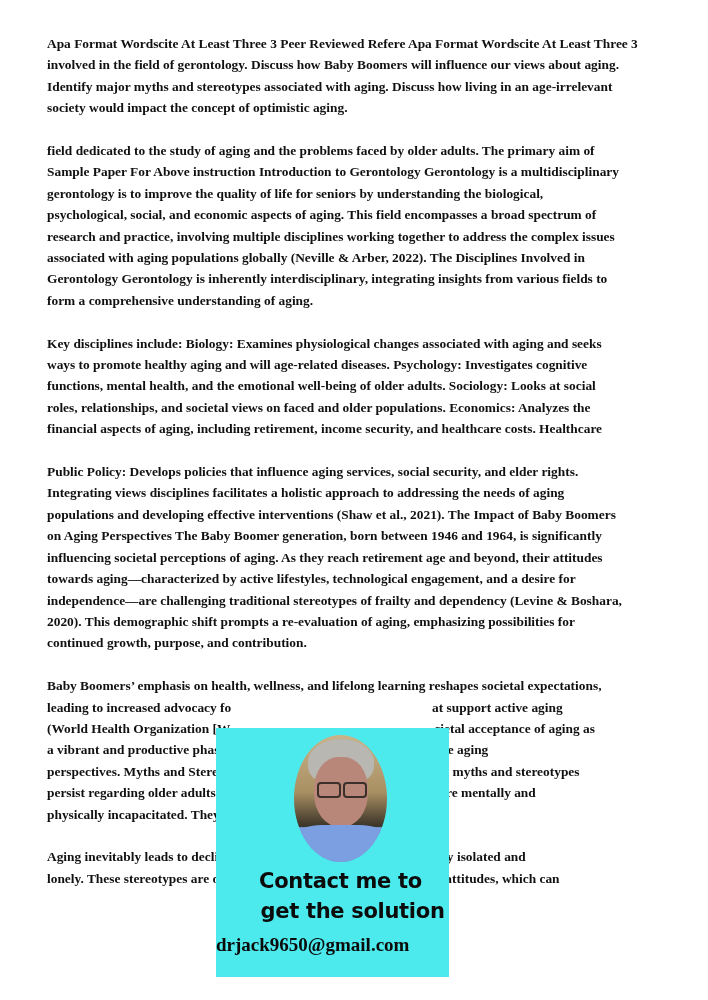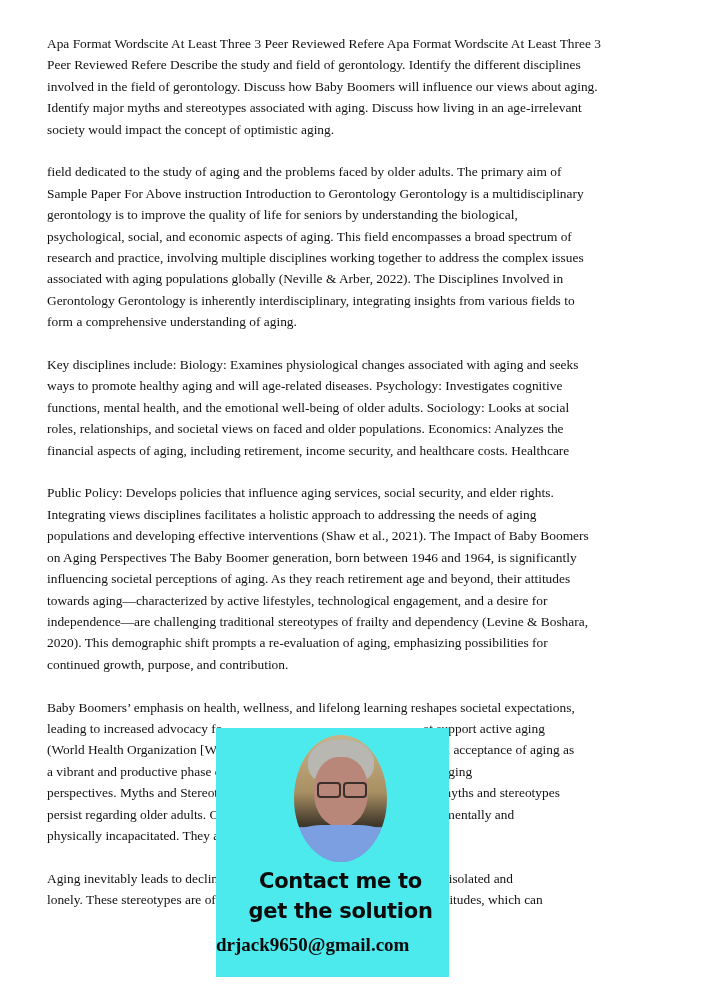--- a/index.html
+++ b/index.html
@@ -3,21 +3,21 @@
   <meta charset="utf-8">
   <style>
     html, body { margin: 0; padding: 0; background: #ffffff; }
     body { width: 708px; height: 1000px; position: relative; overflow: hidden; }
     .page {
       position: absolute; left: 47px; top: 33px; width: 600px;
       font-family: "Liberation Serif", "DejaVu Serif", serif;
       font-size: 13.4px; line-height: 21.4px; color: #111111;
     }
     .para { margin: 0 0 21.4px 0; }
-    .line { display: block; white-space: nowrap; }
+    .line { display: block; white-space: nowrap; font-weight: bold; }
     .overlay {
       position: absolute; left: 216px; top: 728px; width: 233px; height: 249px;
       background: #4deaed;
     }
     .portrait {
       position: absolute; left: 78px; top: 7px; width: 93px; height: 127px;
       border-radius: 50%; overflow: hidden;
       background: linear-gradient(180deg, #c9b48a 0%, #a88f62 45%, #3a3328 72%, #7ea0df 73%, #6f93d6 100%);
     }
     .portrait .hair {
@@ -37,34 +37,33 @@
     .portrait .shirt {
       position: absolute; left: 0; top: 90px; width: 93px; height: 40px;
       background: #7b9fe0; border-radius: 30% 30% 0 0;
     }
     .cta {
       position: absolute; left: 0; width: 249px; text-align: center;
       font-family: "DejaVu Sans", "Liberation Sans", sans-serif;
       font-weight: bold; color: #0b0b0b; font-size: 21px; letter-spacing: -0.3px;
     }
     .cta.l1 { top: 141px; }
-    .cta.l2 { top: 171px; }
+    .cta.l2 { top: 171px; margin-left: 12px; }
     .email {
       position: absolute; left: 0; top: 206px; width: 249px; text-align: left;
       font-family: "Liberation Serif", "DejaVu Serif", serif;
       font-weight: bold; font-size: 19px; color: #0b0b0b;
     }
   </style>
 </head>
 <body>
 
 <div class="page">
   <p class="para">
     <span class="line">Apa Format Wordscite At Least Three 3 Peer Reviewed Refere Apa Format Wordscite At Least Three 3</span>
-    <span class="line">Peer Reviewed Refere Describe the study and field of gerontology. Identify the different disciplines</span>
     <span class="line">involved in the field of gerontology. Discuss how Baby Boomers will influence our views about aging.</span>
     <span class="line">Identify major myths and stereotypes associated with aging. Discuss how living in an age-irrelevant</span>
     <span class="line">society would impact the concept of optimistic aging.</span>
   </p>
   <p class="para">
     <span class="line">field dedicated to the study of aging and the problems faced by older adults. The primary aim of</span>
     <span class="line">Sample Paper For Above instruction Introduction to Gerontology Gerontology is a multidisciplinary</span>
     <span class="line">gerontology is to improve the quality of life for seniors by understanding the biological,</span>
     <span class="line">psychological, social, and economic aspects of aging. This field encompasses a broad spectrum of</span>
     <span class="line">research and practice, involving multiple disciplines working together to address the complex issues</span>

